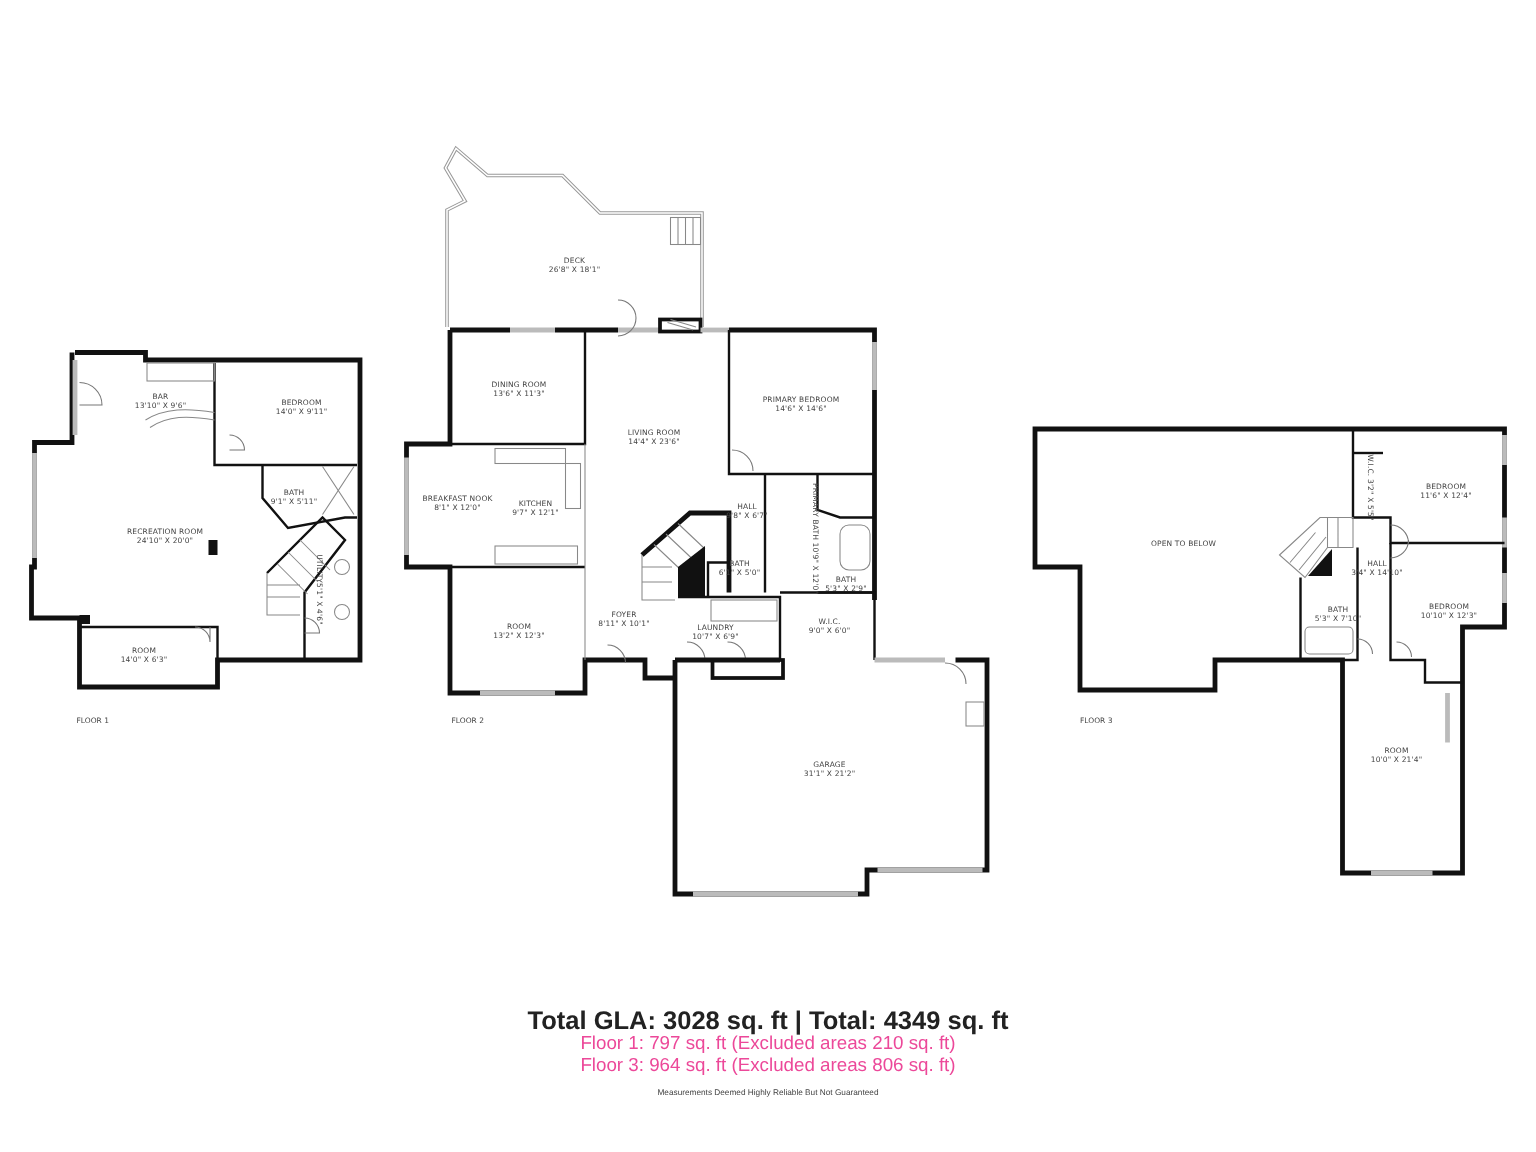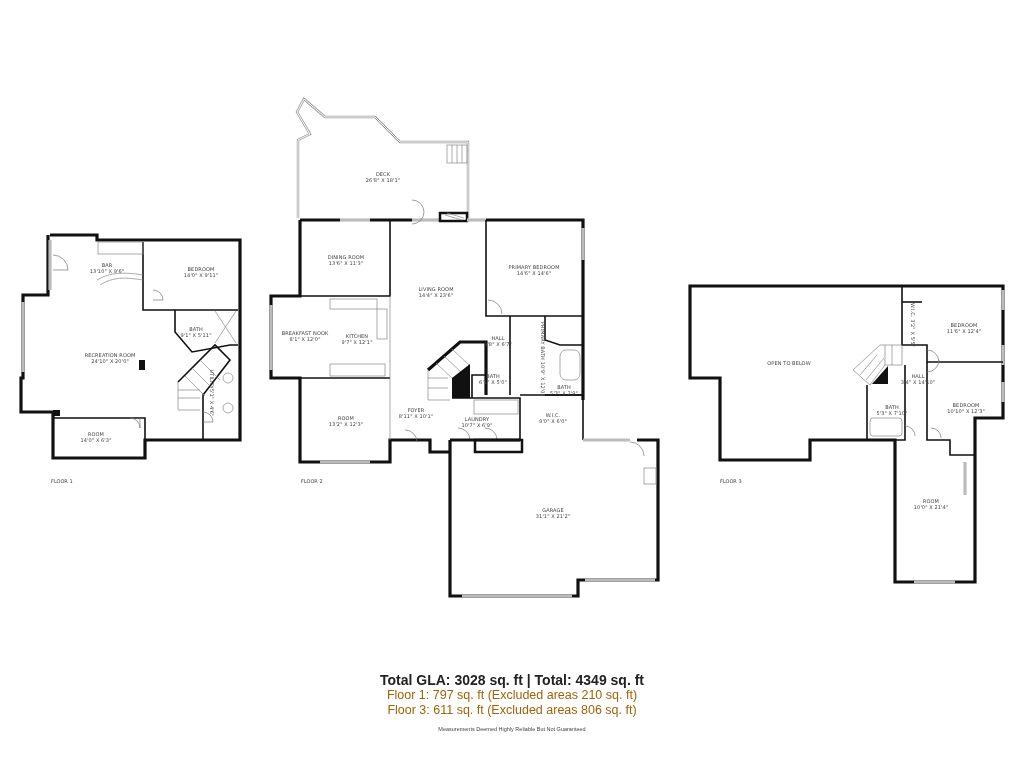--- a/index.html
+++ b/index.html
@@ -11,22 +11,22 @@
   .dk2{fill:none;stroke:#fff;stroke-width:1;}
   .win{stroke:#bbb;stroke-width:3.2;}
   .thin{fill:none;stroke:#888;stroke-width:0.7;}
   .door{fill:none;stroke:#777;stroke-width:0.7;}
   .blk{fill:#111;}
   .lbl{position:absolute;font-size:5px;line-height:6px;text-align:center;color:#444;white-space:nowrap;transform:translateX(-50%);letter-spacing:0.1px;}
   .lbl .dim{display:block;}
   .vlbl{transform:translateX(-50%) rotate(90deg);}
   .flbl{position:absolute;font-size:5px;color:#444;}
   .summary{position:absolute;left:0;width:1024px;text-align:center;top:673px;font-family:"Liberation Sans",sans-serif;}
-  .summary .total{font-weight:bold;font-size:14px;line-height:15px;color:#222;}
-  .summary .line{font-size:12.5px;line-height:15px;color:#a16207;}
+  .summary .total{font-weight:bold;font-size:17px;line-height:15px;color:#222;}
+  .summary .line{font-size:12.5px;line-height:15px;color:#ec4899;}
   .summary .disc{font-size:5.5px;margin-top:8px;color:#444;}
 </style>
 </head>
 <body>
 
 <svg class="plan" viewBox="0 0 1024 768" xmlns="http://www.w3.org/2000/svg">
 
   <g>
     <path class="w" d="M50,235 L97,235 L97,240 L240,240 L240,440 L145,440 L145,458 L53,458 L53,412 L21,412 L21,378 L23,378 L23,295 L48,295 L48,235"></path>
     <line class="win" x1="23" y1="302" x2="23" y2="372"></line>
@@ -171,15 +171,15 @@
 <div class="lbl" style="left:964px;top:322px;"><span>BEDROOM</span><span class="dim">11'6" X 12'4"</span></div>
 <div class="lbl" style="left:918px;top:373px;"><span>HALL</span><span class="dim">3'4" X 14'10"</span></div>
 <div class="lbl" style="left:892px;top:404px;"><span>BATH</span><span class="dim">5'3" X 7'10"</span></div>
 <div class="lbl" style="left:966px;top:402px;"><span>BEDROOM</span><span class="dim">10'10" X 12'3"</span></div>
 <div class="lbl" style="left:931px;top:498px;"><span>ROOM</span><span class="dim">10'0" X 21'4"</span></div>
 <div class="flbl" style="left:720px;top:478px;">FLOOR 3</div>
 
 <div class="summary">
   <div class="total">Total GLA: 3028 sq. ft | Total: 4349 sq. ft</div>
   <div class="line">Floor 1: 797 sq. ft (Excluded areas 210 sq. ft)</div>
-  <div class="line">Floor 3: 611 sq. ft (Excluded areas 806 sq. ft)</div>
+  <div class="line">Floor 3: 964 sq. ft (Excluded areas 806 sq. ft)</div>
   <div class="disc">Measurements Deemed Highly Reliable But Not Guaranteed</div>
 </div>
 
 </body></html>

